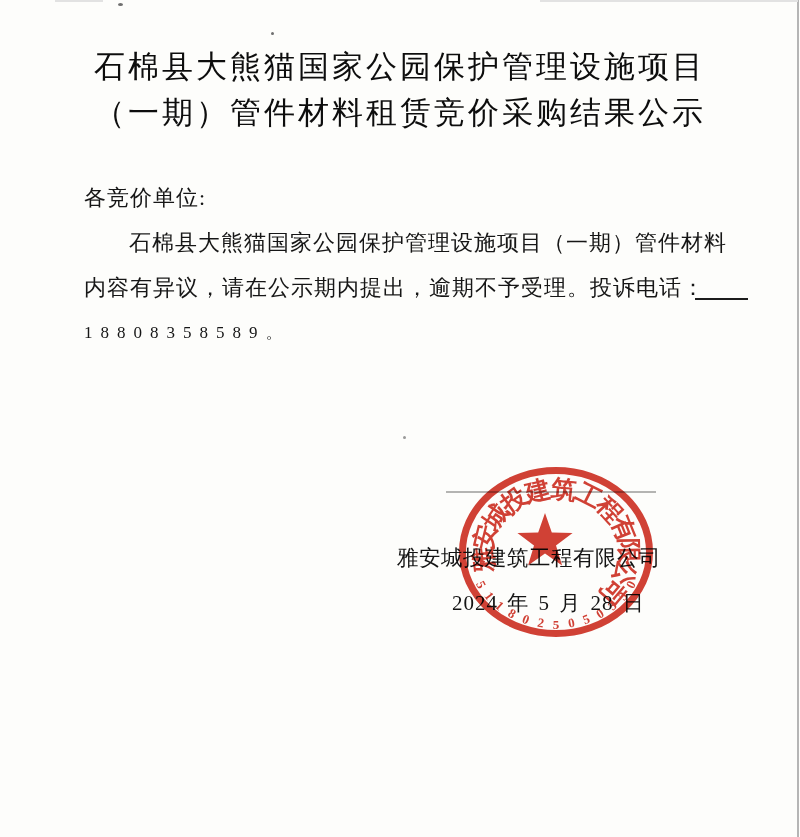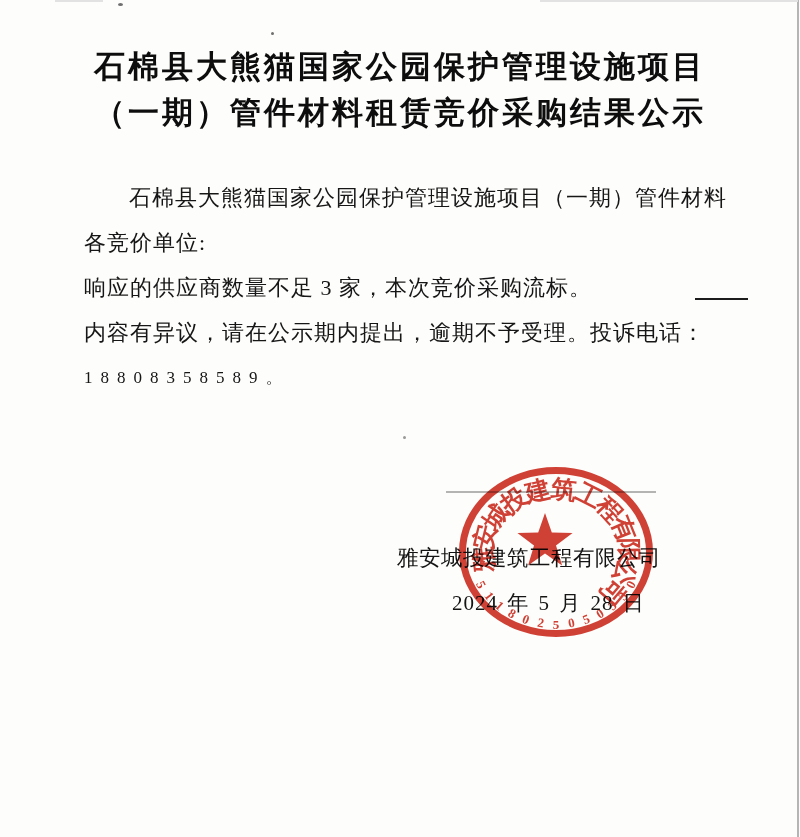--- a/index.html
+++ b/index.html
@@ -1,20 +1,20 @@
 <!DOCTYPE html>
 <html><head>
 <meta charset="utf-8">
 <style>
   html,body{margin:0;padding:0}
   body{width:800px;height:837px;position:relative;background:#ffffff;overflow:hidden}
   .page{position:absolute;inset:0;background:#fdfdfb}
 
   .title{position:absolute;top:44px;left:0;width:800px;text-align:center;
-         font-family:"Liberation Sans","DejaVu Sans",sans-serif;font-weight:700;
+         font-family:"Liberation Sans","DejaVu Sans",sans-serif;font-weight:400;
          font-size:31px;line-height:46px;letter-spacing:3px;color:#0d0d0d}
 
   .body-text{position:absolute;top:175px;left:84px;width:680px;
          font-family:"Liberation Serif","DejaVu Serif",serif;
          font-size:22px;letter-spacing:1px;color:#161616;z-index:2}
   .bline{height:45px;line-height:45px;white-space:nowrap}
   .indent{text-indent:45px}
   .phone-line{letter-spacing:8px;font-size:17px}
 
   .underline-mark{position:absolute;left:695px;top:298px;width:53px;height:2px;background:#1c1c1c;z-index:2}
@@ -46,23 +46,22 @@
 <body>
 
 <div class="page">
 
   <div class="title">
     <div>石棉县大熊猫国家公园保护管理设施项目</div>
     <div>（一期）管件材料租赁竞价采购结果公示</div>
   </div>
 
   <div class="body-text">
+    <div class="bline">各竞价单位:</div>
     <div class="bline indent">石棉县大熊猫国家公园保护管理设施项目（一期）管件材料</div>
-    <div class="bline">各竞价单位:</div>
-    <div class="bline">响应的供应商数量不足 3 家，本次竞价采购流标。</div>
     <div class="bline">内容有异议，请在公示期内提出，逾期不予受理。投诉电话：</div>
     <div class="bline phone-line">18808358589。</div>
   </div>
 
   <div class="underline-mark"></div>
 
   <div class="sig-company">雅安城投建筑工程有限公司</div>
   <div class="sig-date">2024 年 5 月 28 日</div>
 
   <div class="seal">

